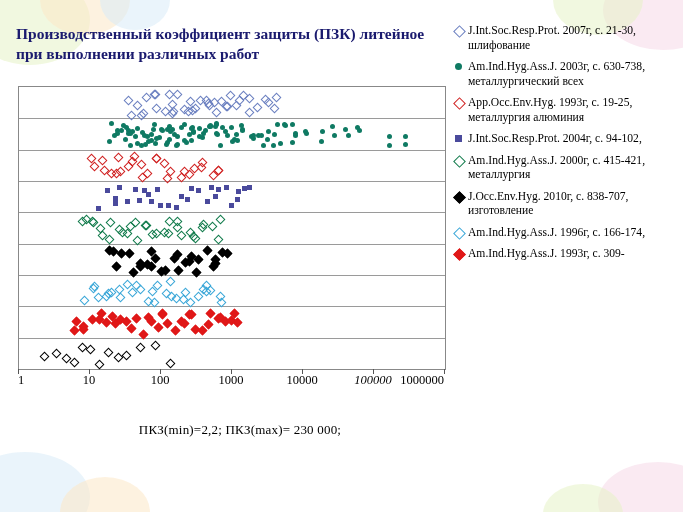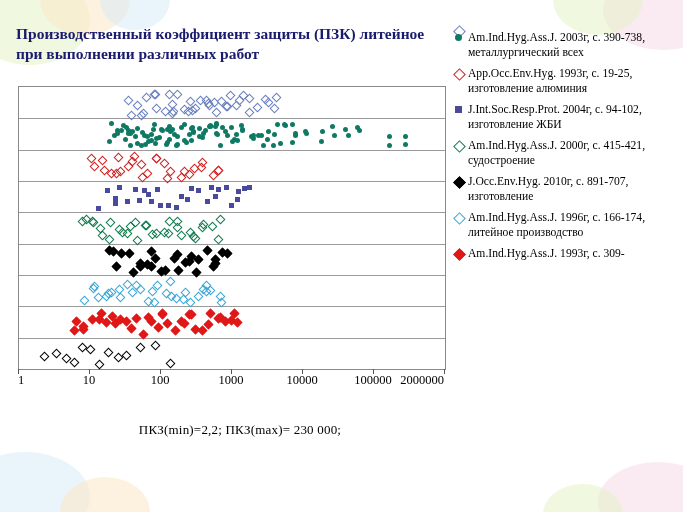--- a/index.html
+++ b/index.html
@@ -437,58 +437,58 @@
     <div class="lbl" style="left: 0px; transform: translateX(0px);">1</div>
     <div class="tick" style="left: 71px;"></div>
     <div class="lbl" style="left: 71px;">10</div>
     <div class="tick" style="left: 142px;"></div>
     <div class="lbl" style="left: 142px;">100</div>
     <div class="tick" style="left: 213px;"></div>
     <div class="lbl" style="left: 213px;">1000</div>
     <div class="tick" style="left: 284px;"></div>
     <div class="lbl" style="left: 284px;">10000</div>
     <div class="tick" style="left: 355px;"></div>
-    <div class="lbl" style="left: 355px;">100000</div>
+    <div class="lbl" style="left: 355px; font-style: italic;">100000</div>
     <div class="tick" style="left: 426px;"></div>
-    <div class="lbl" style="left: 426px; transform: translateX(-100%);">2000000</div>
+    <div class="lbl" style="left: 426px; transform: translateX(-100%);">1000000</div>
   </div>
 
 <div id="legend">
     <div class="leg">
       <span class="m d" style="border-color: rgb(106, 127, 192); background: transparent;"></span>
+      <span class="t">J.Int.Soc.Resp.Prot. 2007г, с. 21-30,</span>
+      <span class="t">шлифование</span>
     </div>
     <div class="leg">
       <span class="m f" style="background: rgb(15, 122, 99);"></span>
-      <span class="t">Am.Ind.Hyg.Ass.J. 2003г, с. 390-738,</span>
+      <span class="t">Am.Ind.Hyg.Ass.J. 2003г, с. 630-738,</span>
       <span class="t">металлургический всех</span>
     </div>
     <div class="leg">
       <span class="m d" style="border-color: rgb(208, 32, 32); background: transparent;"></span>
       <span class="t">App.Occ.Env.Hyg. 1993г, с. 19-25,</span>
-      <span class="t">изготовление алюминия</span>
+      <span class="t">металлургия алюминия</span>
     </div>
     <div class="leg">
       <span class="m" style="background: rgb(74, 74, 156);"></span>
       <span class="t">J.Int.Soc.Resp.Prot. 2004г, с. 94-102,</span>
-      <span class="t">изготовление ЖБИ</span>
     </div>
     <div class="leg">
       <span class="m d" style="border-color: rgb(15, 122, 74); background: transparent;"></span>
       <span class="t">Am.Ind.Hyg.Ass.J. 2000г, с. 415-421,</span>
-      <span class="t">судостроение</span>
+      <span class="t">металлургия</span>
     </div>
     <div class="leg">
       <span class="m d" style="background: rgb(0, 0, 0); border-color: rgb(0, 0, 0);"></span>
-      <span class="t">J.Occ.Env.Hyg. 2010г, с. 891-707,</span>
+      <span class="t">J.Occ.Env.Hyg. 2010г, с. 838-707,</span>
       <span class="t">изготовление</span>
     </div>
     <div class="leg">
       <span class="m d" style="border-color: rgb(58, 167, 216); background: transparent;"></span>
       <span class="t">Am.Ind.Hyg.Ass.J. 1996г, с. 166-174,</span>
-      <span class="t">литейное производство</span>
     </div>
     <div class="leg">
       <span class="m d" style="background: rgb(224, 24, 24); border-color: rgb(224, 24, 24);"></span>
       <span class="t">Am.Ind.Hyg.Ass.J. 1993г, с. 309-</span>
     </div>
   </div>
 
 <div id="notes">
   <div class="n1">ПКЗ(min)=2,2;    ПКЗ(max)= 230 000;</div>
 </div>

